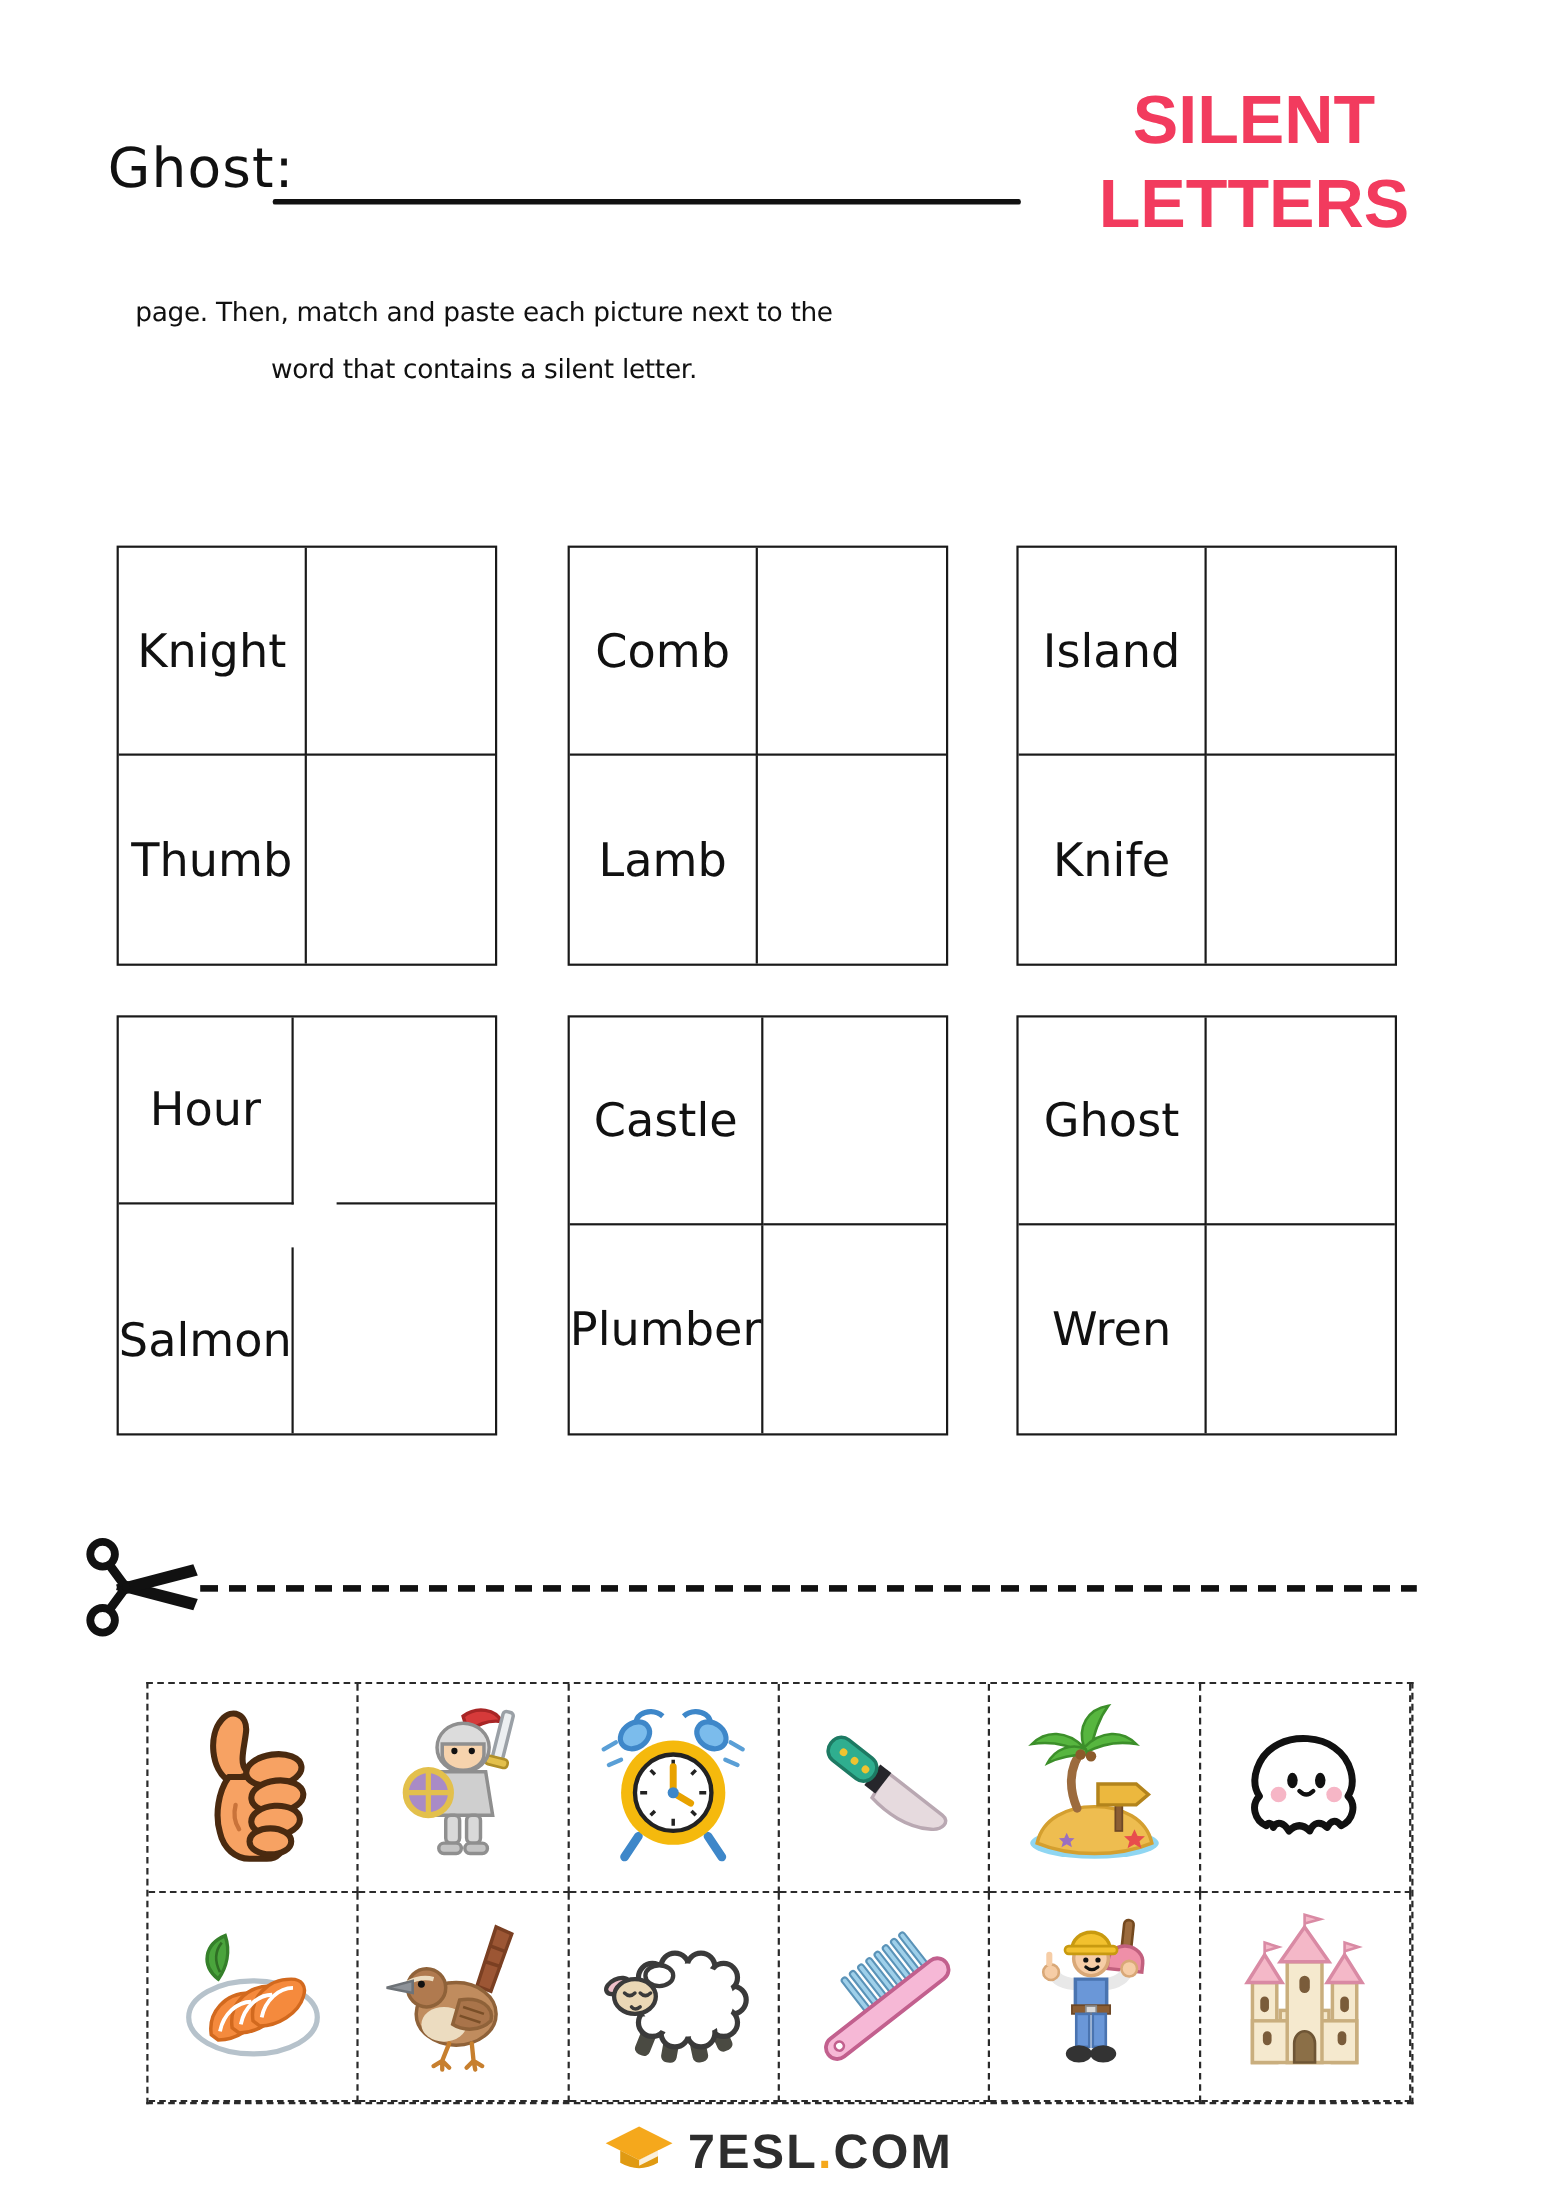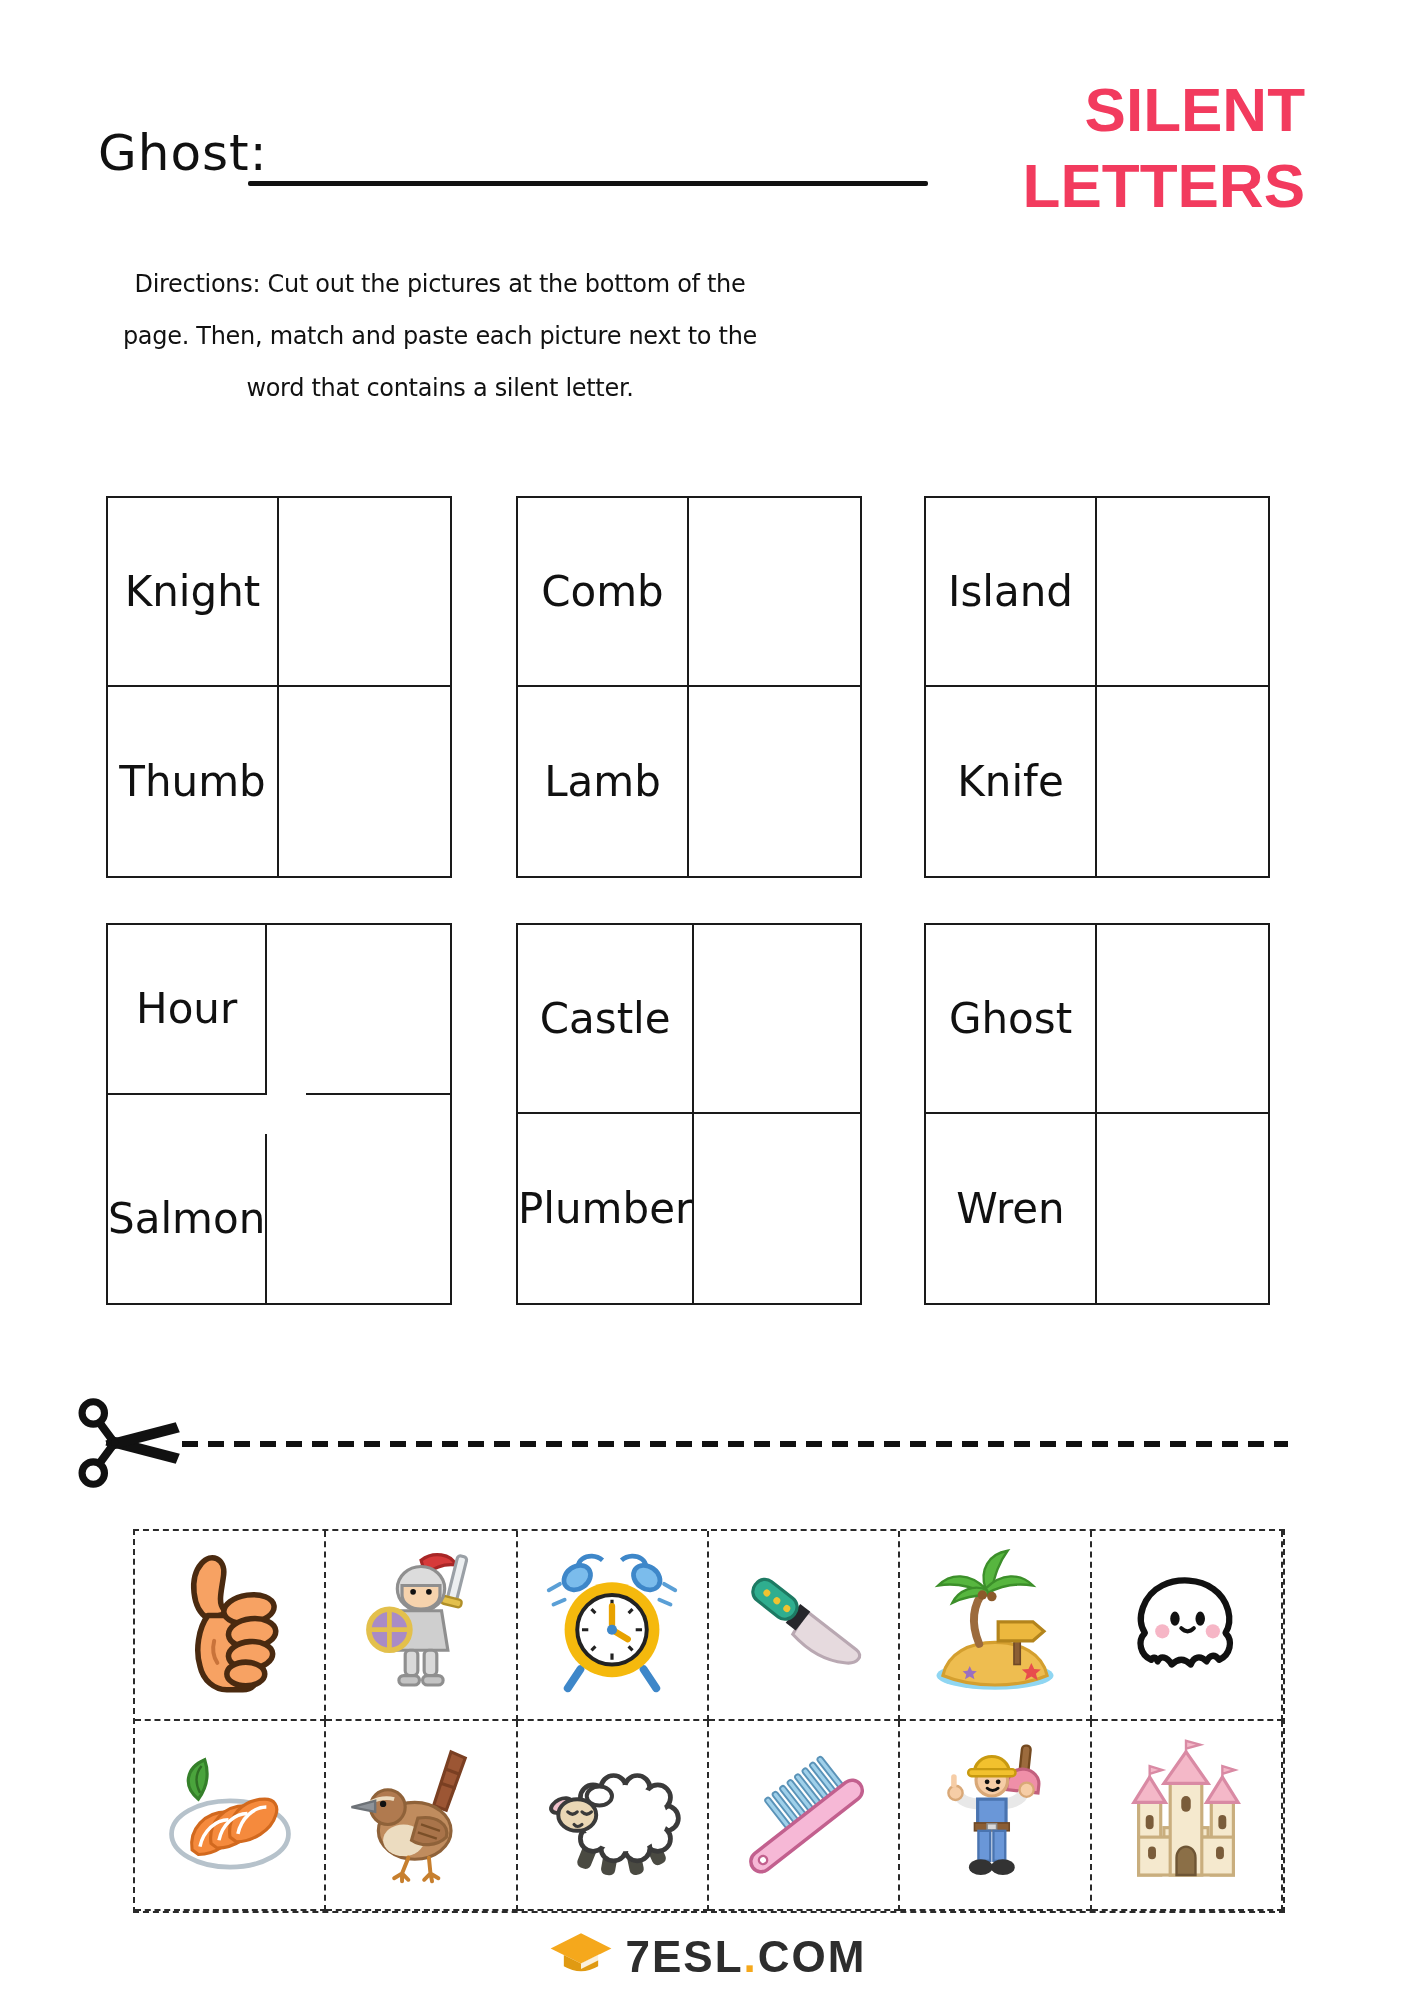--- a/index.html
+++ b/index.html
@@ -3,21 +3,21 @@
 <meta charset="utf-8">
 <style>
   * { margin:0; padding:0; box-sizing:border-box; }
   html,body { background:#ffffff; }
   body { font-family:"DejaVu Sans", sans-serif; }
   .page { position:relative; width:1414px; height:2000px; background:#ffffff; overflow:hidden; }
 
   
   .name-label { position:absolute; left:98px; top:124px; font-size:50px; font-weight:500; color:#111; letter-spacing:1px; }
   .name-line { position:absolute; left:248px; top:181px; width:680px; height:5px; background:#111; border-radius:2px; }
-  .title { position:absolute; left:975px; top:72px; width:330px; text-align:right;
+  .title { position:absolute; left:975px; top:72px; width:330px; text-align:center;
            font-family:"Liberation Sans", sans-serif; font-weight:800; font-size:62px; line-height:76px;
            color:#f23b5e; letter-spacing:0px; }
 
   
   .directions { position:absolute; left:95px; top:258px; width:690px; text-align:center;
                 font-size:24px; line-height:52px; color:#111; letter-spacing:-0.3px; font-weight:500; }
   .directions div { white-space:nowrap; }
 
   
   .wtable { position:absolute; width:346px; height:382px; border:2px solid #1a1a1a;
@@ -53,21 +53,20 @@
 <div class="page">
 
   <div class="name-label">Ghost:</div>
   <div class="name-line"></div>
   <div class="title">
     <div>SILENT</div>
     <div>LETTERS</div>
   </div>
 
   <div class="directions">
-    <div>Directions:  Cut out the pictures at the bottom of the</div>
     <div>page. Then, match and paste each picture next to the</div>
     <div>word that contains a silent letter.</div>
   </div>
 
   <div class="wtable wt-g1-0">
     <div class="wcell c0 r0">
         <span class="word">Knight</span>
       </div>
     <div class="wcell r0"></div>
     <div class="wcell c0">

